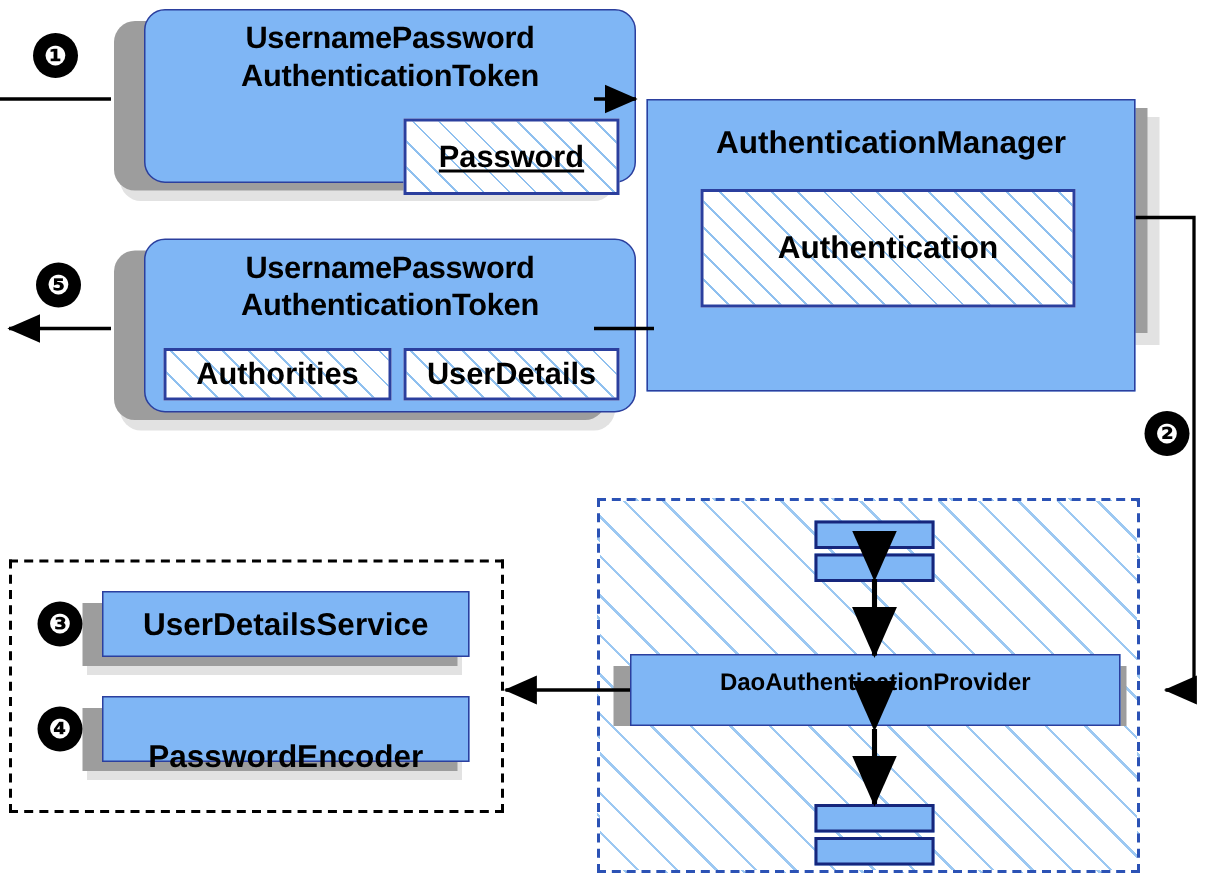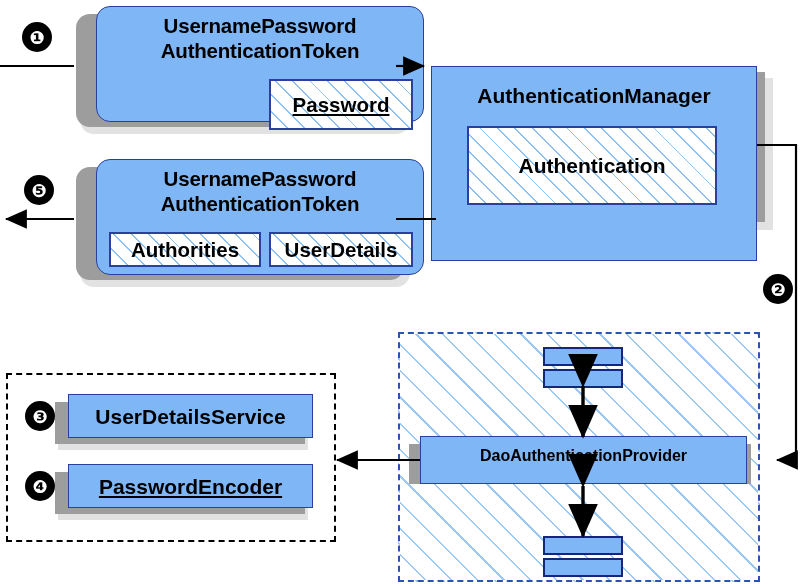--- a/index.html
+++ b/index.html
@@ -174,17 +174,17 @@
   <div class="shadow2" style="left:58px;top:405px;width:250px;height:45px;"></div>
   <div class="shadow" style="left:55px;top:402px;width:250px;height:42px;"></div>
   <div class="plain-box" style="left:68px;top:394px;width:245px;height:44px;padding-left:30px;">
     <div class="cap" style="top:10px;">UserDetailsService</div>
   </div>
   <div class="marker" style="left:25px;top:401px;">❸</div>
 
   <div class="shadow2" style="left:58px;top:475px;width:250px;height:45px;"></div>
   <div class="shadow" style="left:55px;top:472px;width:250px;height:42px;"></div>
   <div class="plain-box" style="left:68px;top:464px;width:245px;height:44px;">
-    <div class="cap" style="top:10px;text-decoration:underline;">PasswordEncoder</div>
+    <div class="cap" style="top:28px;">PasswordEncoder</div>
   </div>
   <div class="marker" style="left:25px;top:471px;">❹</div>
 
 </div>
 
 </body></html>

